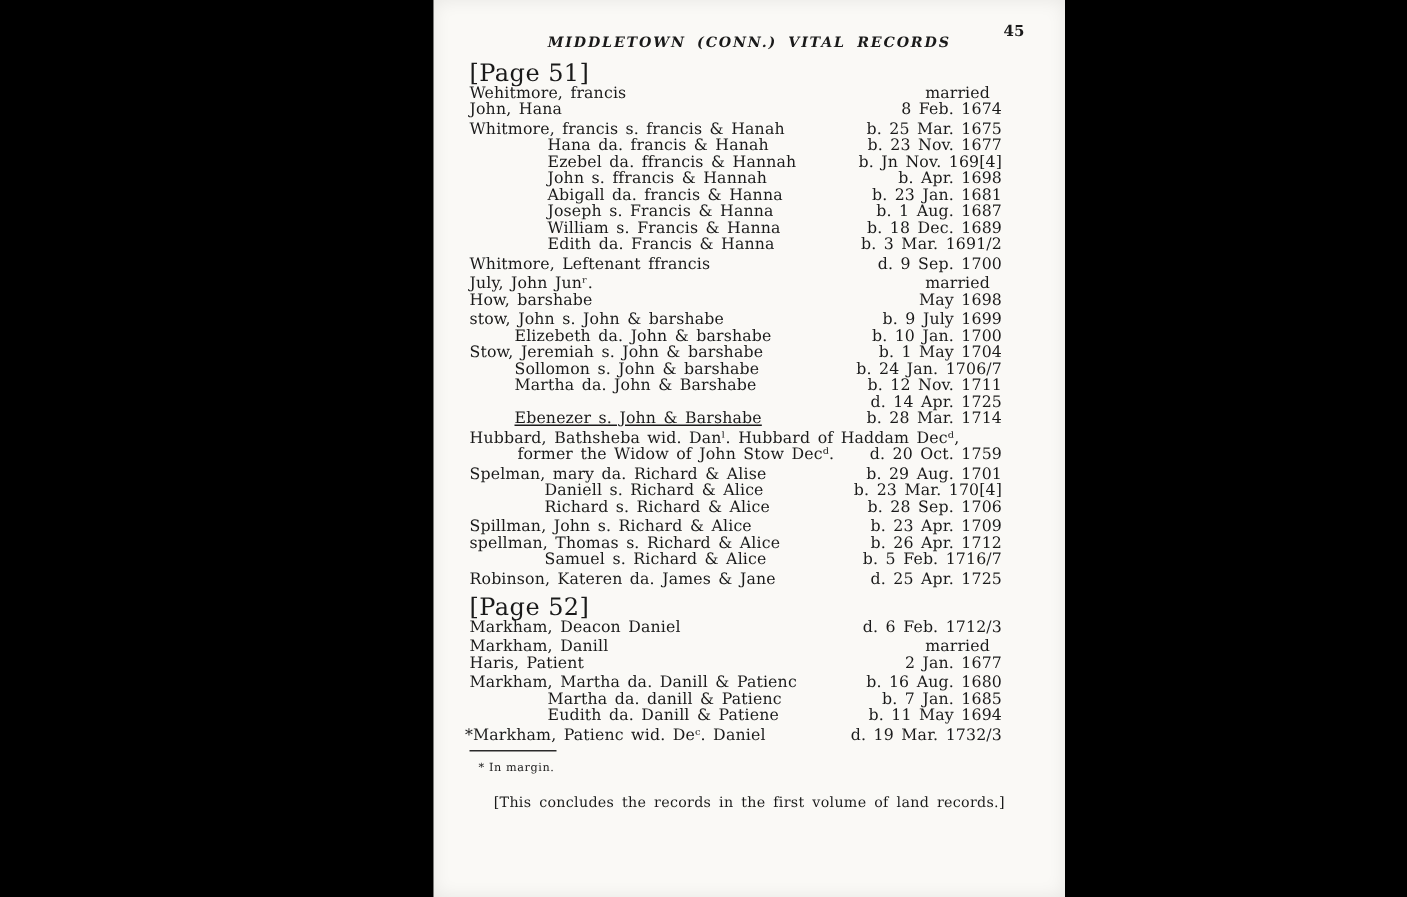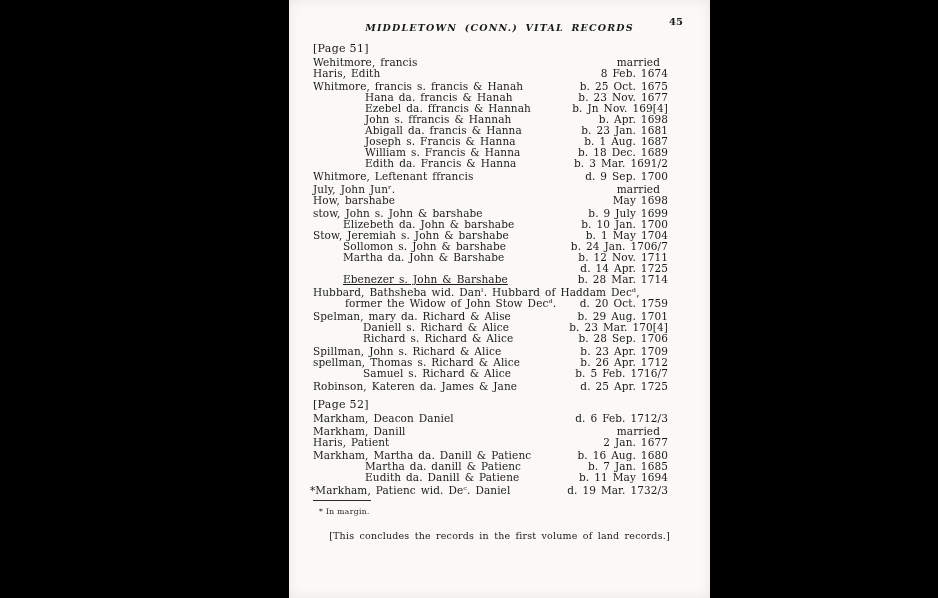--- a/index.html
+++ b/index.html
@@ -49,21 +49,21 @@
     font-weight: bold;
   }
   .content {
     margin-top: 14px;
     padding-left: 24px;
     padding-right: 42px;
   }
   .section { margin-top: 0; }
   .section + .section { margin-top: 7px; }
   .section-label {
-    font-size: 11px;
+    font-size: 16px;
     line-height: 12px;
     margin-bottom: 2px;
     letter-spacing: 0.3px;
   }
   .record {
     display: flex;
     align-items: baseline;
     line-height: 11px;
     font-size: 10.5px;
     letter-spacing: 0.1px;
@@ -109,26 +109,26 @@
     </div>
 
     <div class="content" id="sections">
         <div class="section">
           <div class="section-label">[Page 51]</div>
           <div class="record">
             <span class="rec-name" style="margin-left: 0px;">Wehitmore, francis</span>
             <span class="rec-date word">married</span>
           </div>
           <div class="record">
-            <span class="rec-name" style="margin-left: 0px;">Haris, Edith</span>
+            <span class="rec-name" style="margin-left: 0px;">John, Hana</span>
             <span class="rec-date">8 Feb. 1674</span>
           </div>
           <div class="record gap">
             <span class="rec-name" style="margin-left: 0px;">Whitmore, francis s. francis &amp; Hanah</span>
-            <span class="rec-date">b. 25 Oct. 1675</span>
+            <span class="rec-date">b. 25 Mar. 1675</span>
           </div>
           <div class="record">
             <span class="rec-name" style="margin-left: 52px;">Hana da. francis &amp; Hanah</span>
             <span class="rec-date">b. 23 Nov. 1677</span>
           </div>
           <div class="record">
             <span class="rec-name" style="margin-left: 52px;">Ezebel da. ffrancis &amp; Hannah</span>
             <span class="rec-date">b. Jn Nov. 169[4]</span>
           </div>
           <div class="record">

